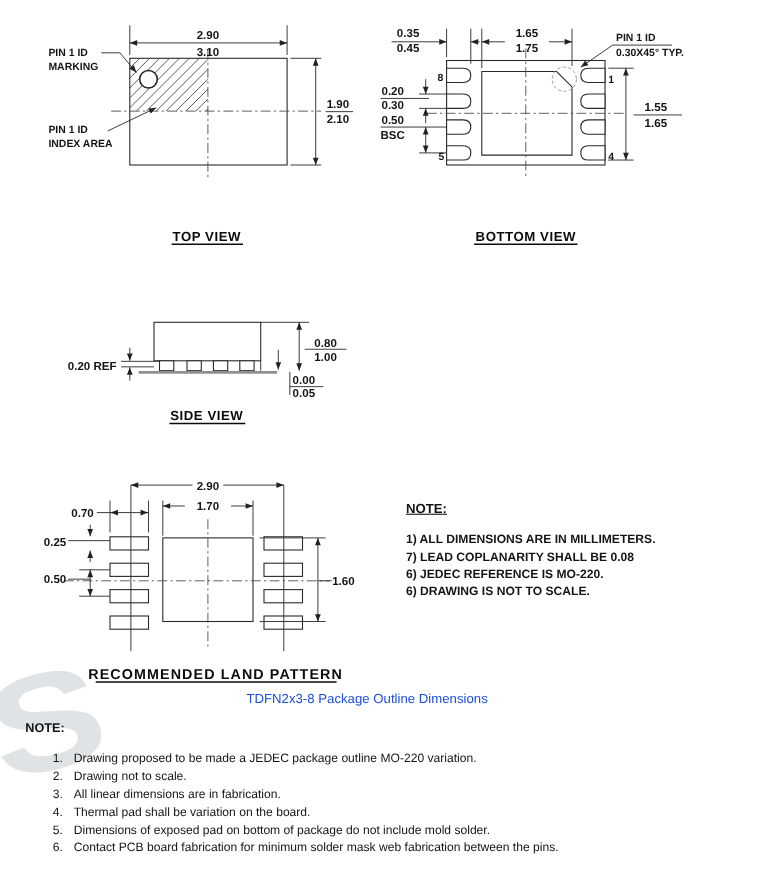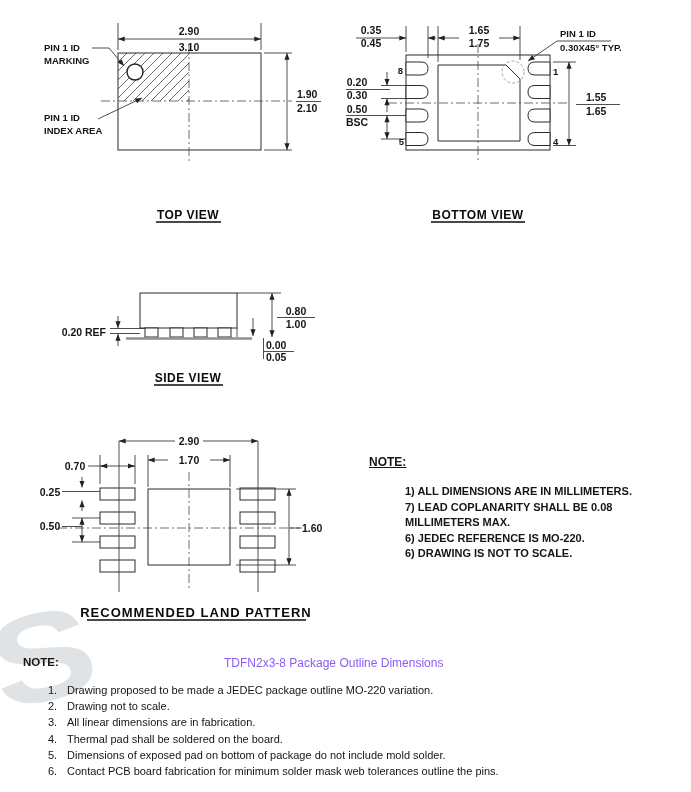--- a/index.html
+++ b/index.html
@@ -17,22 +17,22 @@
   .ul{stroke:#0b0b0b;stroke-width:1.3;}
   text{fill:#151515;}
   .dim{font:600 10.5px "Liberation Sans",sans-serif;}
   .pin{font:700 9.5px "Liberation Sans",sans-serif;}
   .lbl{font:700 9.5px "Liberation Sans",sans-serif;}
   .vtitle{font:700 12px "Liberation Sans",sans-serif;letter-spacing:.5px;fill:#0b0b0b;}
   .vtitle-lg{font:700 13px "Liberation Sans",sans-serif;letter-spacing:1px;fill:#0b0b0b;}
   
   .note-block{position:absolute;left:369px;top:455px;width:280px;}
   .nb-head{font:700 12px "Liberation Sans",sans-serif;text-decoration:underline;margin-bottom:15px;}
-  .nb-line{font:700 11px "Liberation Sans",sans-serif;line-height:15.5px;margin-left:36px;}
-  .doc-title{position:absolute;left:224px;top:628px;font:400 12px "Liberation Sans",sans-serif;color:#8b5cf6;margin-top:28px;}
+  .nb-line{font:700 11px "Liberation Sans",sans-serif;line-height:15.5px;}
+  .doc-title{position:absolute;left:224px;top:628px;font:400 12px "Liberation Sans",sans-serif;color:#1d4ed8;}
   .f-head{position:absolute;left:23px;top:656px;font:700 11.5px "Liberation Sans",sans-serif;}
   .f-items{position:absolute;left:48px;top:682px;font:400 11px "Liberation Sans",sans-serif;}
   .f-row{display:flex;line-height:16.2px;}
   .f-num{width:19px;flex:0 0 19px;}
   .watermark{position:absolute;left:2px;top:580px;font:700 125px "Liberation Sans",sans-serif;
              color:#d9dde0;transform:rotate(-14deg) scaleX(1.25);transform-origin:60px 60px;
              opacity:.8;pointer-events:none;user-select:none;}
 </style>
 </head>
 <body>
@@ -212,21 +212,20 @@
       <text class="dim" x="302" y="532" text-anchor="start">1.60</text>
       <text class="vtitle-lg" x="196" y="617" text-anchor="middle">RECOMMENDED LAND PATTERN</text>
       <line class="ul" x1="87" y1="620" x2="306" y2="620"></line>
     </g>
   </svg>
 
   <div class="note-block">
     <div class="nb-head">NOTE:</div>
     <div class="nb-line">1) ALL DIMENSIONS ARE IN MILLIMETERS.</div>
     <div class="nb-line">7) LEAD COPLANARITY SHALL BE 0.08</div>
-    <div class="nb-line">MILLIMETERS MAX.</div>
     <div class="nb-line">6) JEDEC REFERENCE IS MO-220.</div>
     <div class="nb-line">6) DRAWING IS NOT TO SCALE.</div>
   </div>
 
   <div class="doc-title">TDFN2x3-8 Package Outline Dimensions</div>
 
   <div class="f-head">NOTE:</div>
   <div class="f-items">
     <div class="f-row">
       <span class="f-num">1.</span>
@@ -235,25 +234,25 @@
     <div class="f-row">
       <span class="f-num">2.</span>
       <span>Drawing not to scale.</span>
     </div>
     <div class="f-row">
       <span class="f-num">3.</span>
       <span>All linear dimensions are in fabrication.</span>
     </div>
     <div class="f-row">
       <span class="f-num">4.</span>
-      <span>Thermal pad shall be soldered on the board.</span>
+      <span>Thermal pad shall be variation on the board.</span>
     </div>
     <div class="f-row">
       <span class="f-num">5.</span>
       <span>Dimensions of exposed pad on bottom of package do not include mold solder.</span>
     </div>
     <div class="f-row">
       <span class="f-num">6.</span>
-      <span>Contact PCB board fabrication for minimum solder mask web tolerances outline the pins.</span>
+      <span>Contact PCB board fabrication for minimum solder mask web fabrication between the pins.</span>
     </div>
   </div>
 
 </div>
 
 </body></html>

